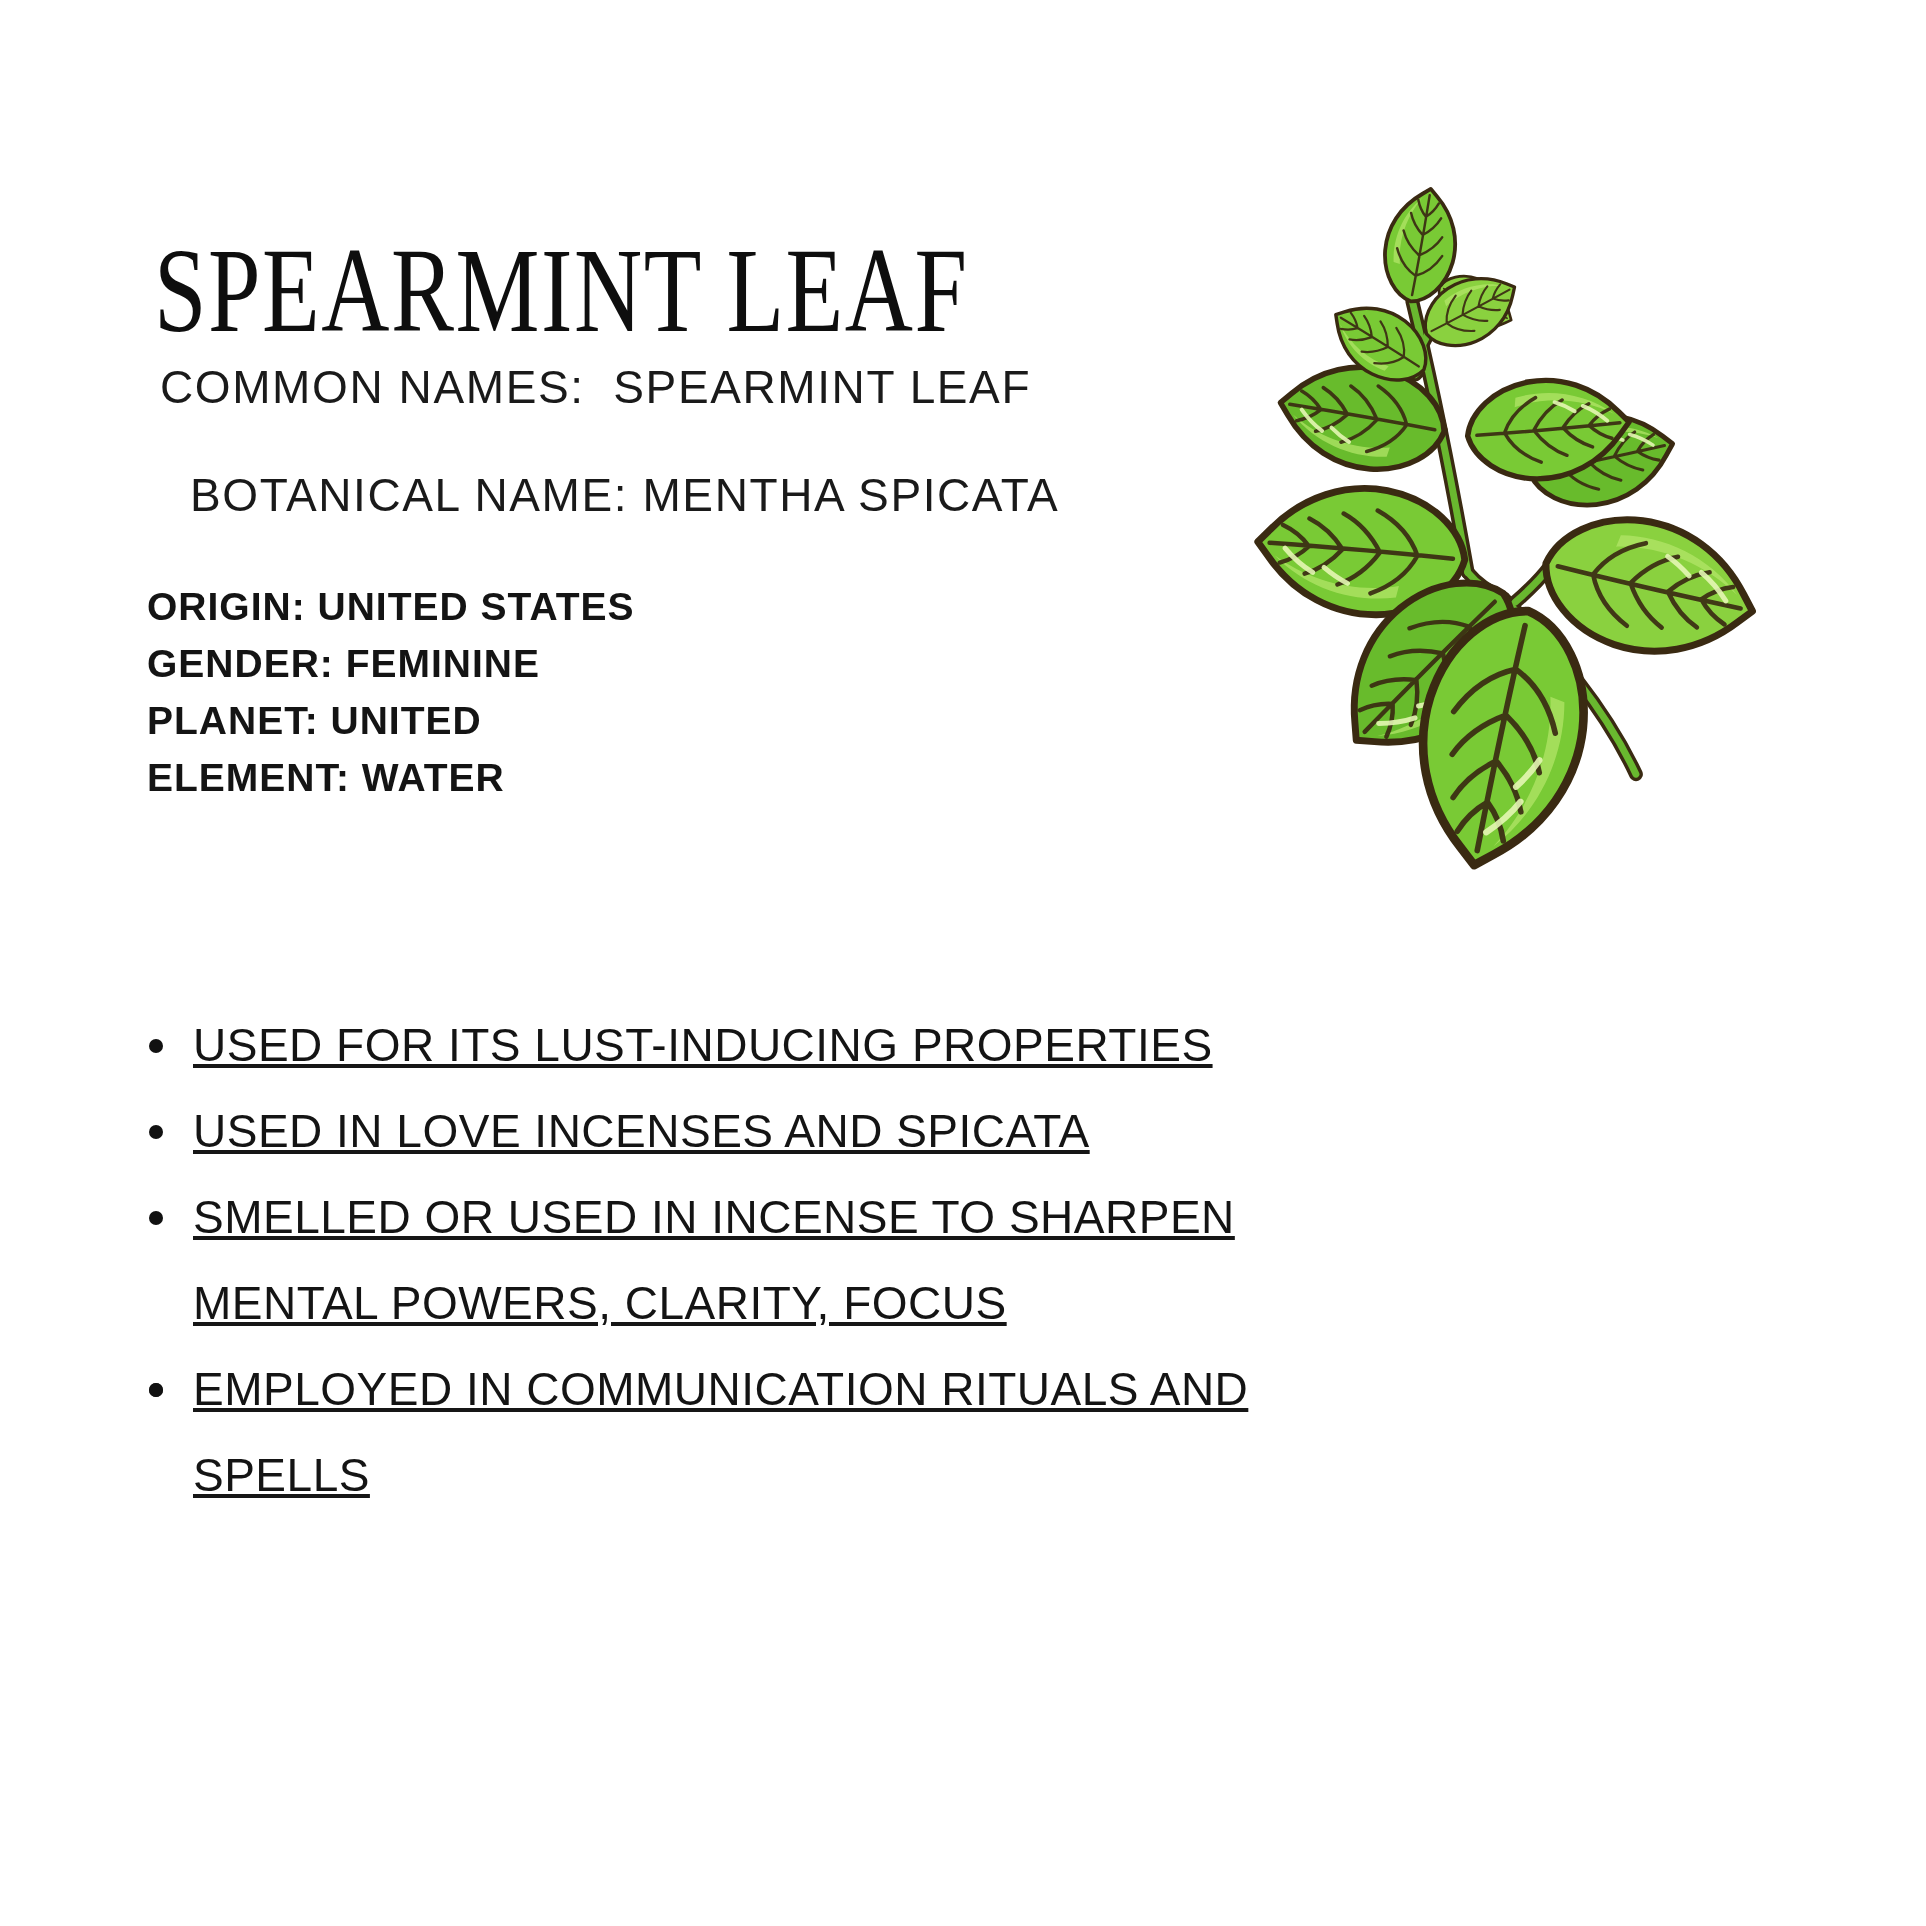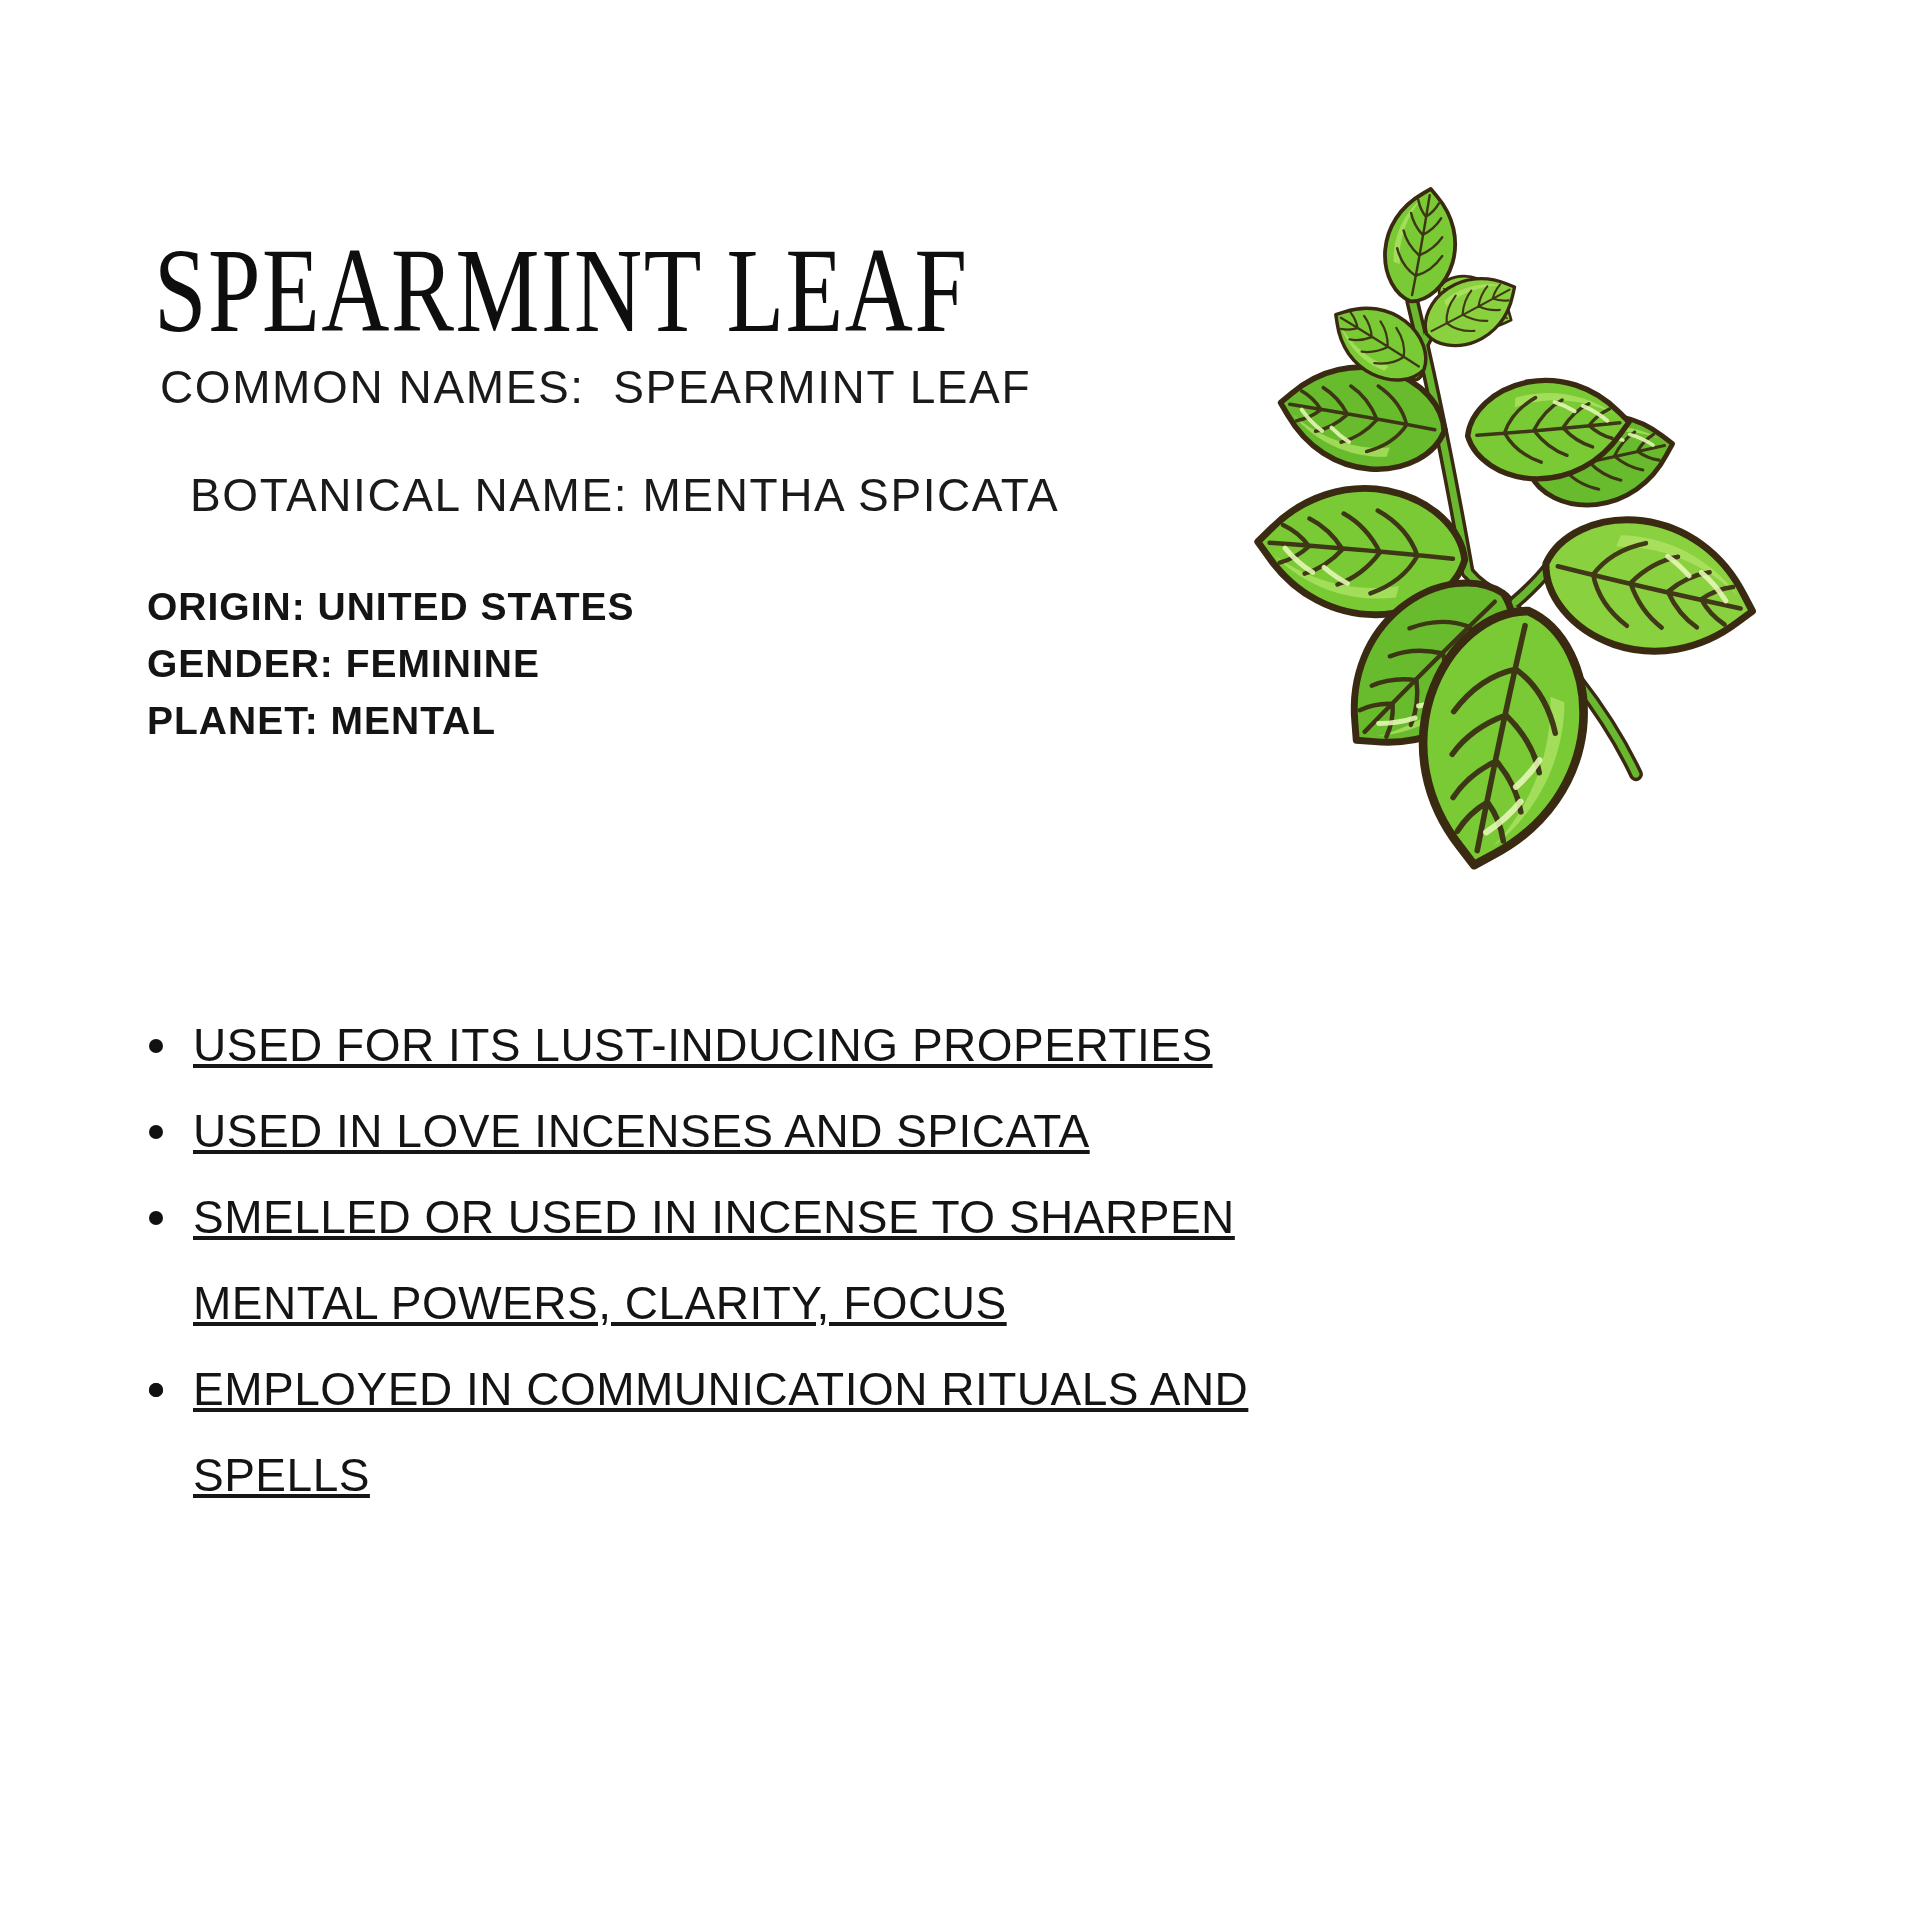--- a/index.html
+++ b/index.html
@@ -61,21 +61,22 @@
 <div class="canvas">
 
   <h1 class="title">SPEARMINT LEAF</h1>
 
   <div class="info-line info-common">COMMON NAMES:  SPEARMINT LEAF</div>
   <div class="info-line info-botanical">BOTANICAL NAME: MENTHA SPICATA</div>
 
   <div class="facts">
     <div class="fact-line">ORIGIN: UNITED STATES</div>
     <div class="fact-line">GENDER: FEMININE</div>
-    <div class="fact-line">PLANET: MENTAL</div>
+    <div class="fact-line">PLANET: UNITED</div>
+    <div class="fact-line">ELEMENT: WATER</div>
   </div>
 
   <svg class="illustration" viewBox="0 0 550 760" aria-hidden="true">
     <defs>
       <path id="lf" d="M0,4 C30,-2 58,-34 63,-80 C67,-122 50,-164 14,-194 L0,-206 L-14,-194 C-50,-164 -67,-122 -63,-80 C-58,-34 -30,-2 0,4 Z"></path>
       <path id="hl" d="M-44,-62 C-53,-104 -43,-152 -12,-188 C-35,-150 -43,-104 -32,-60 Z"></path>
       <path id="lv" d="M0,-8 C1,-60 1,-130 0,-194 M0,-44 C18,-52 32,-66 42,-88 M0,-82 C16,-92 28,-104 36,-122 M0,-120 C13,-130 22,-141 28,-156 M0,-154 C9,-162 15,-171 19,-182 M0,-44 C-18,-52 -32,-66 -42,-88 M0,-82 C-16,-92 -28,-104 -36,-122 M0,-120 C-13,-130 -22,-141 -28,-156 M0,-154 C-9,-162 -15,-171 -19,-182"></path>
       <path id="gl" d="M-26,-148 C-20,-160 -12,-170 -4,-178 M-34,-112 C-30,-122 -25,-130 -20,-137"></path>
     </defs>
 

